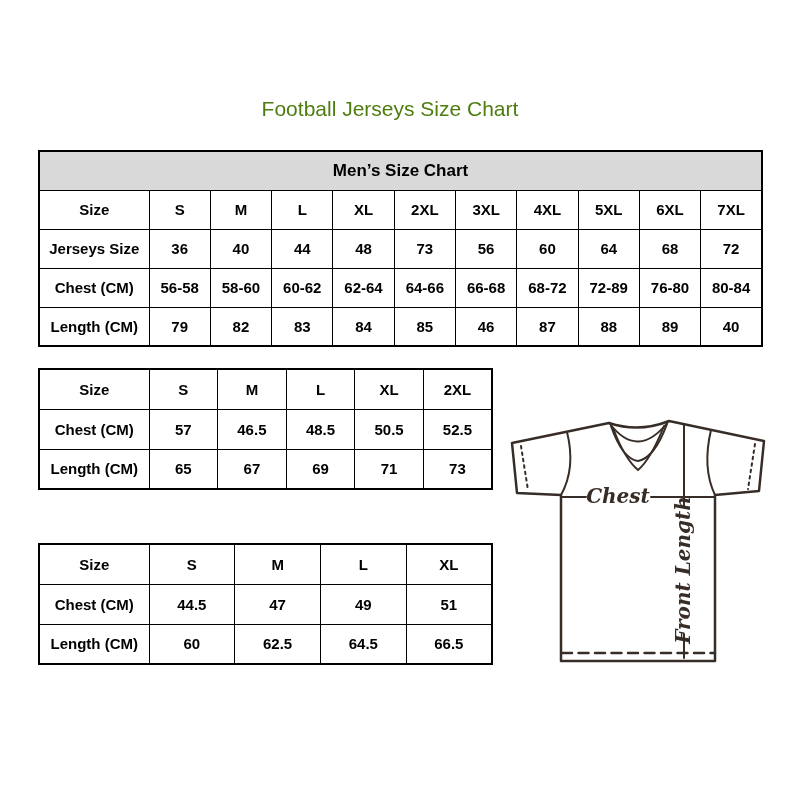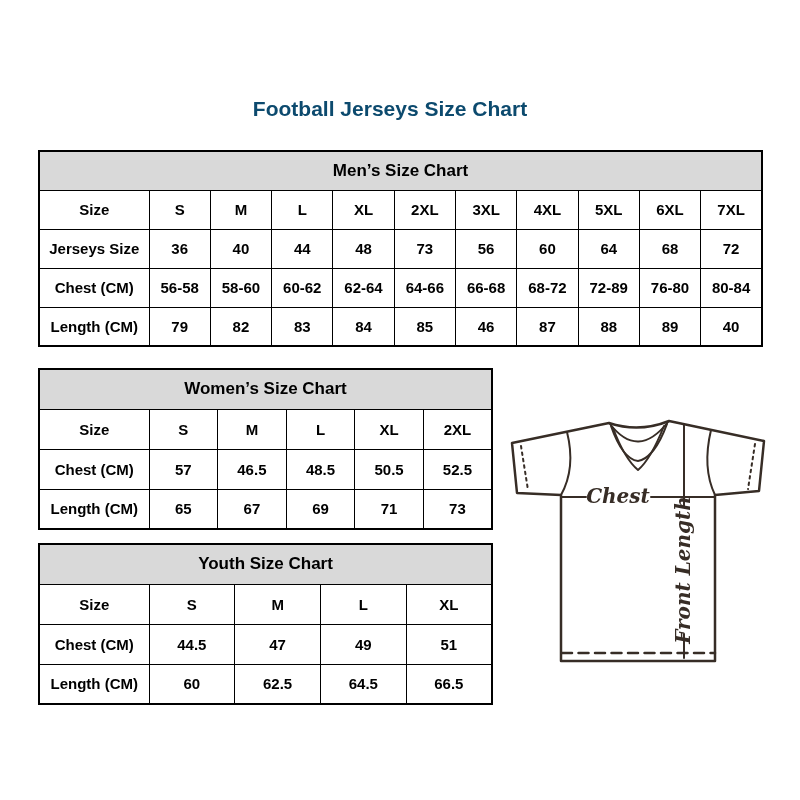--- a/index.html
+++ b/index.html
@@ -2,21 +2,21 @@
 <html><head>
 <meta charset="utf-8">
 <style>
   html,body{margin:0;padding:0;background:#ffffff;}
   .canvas{
     position:relative;width:800px;height:800px;background:#ffffff;
     font-family:"Liberation Sans",sans-serif;color:#000;overflow:hidden;
   }
   .title{
     position:absolute;top:97px;left:0;width:780px;margin:0;
-    text-align:center;font-size:21px;font-weight:bold;color:#0c4a6e;
+    text-align:center;font-size:21px;font-weight:normal;color:#4d7c0f;
   }
   .tbl{position:absolute;}
   .tbl-men{left:38px;top:150px;width:725px;}
   .tbl-women{left:38px;top:368px;width:455px;}
   .tbl-youth{left:38px;top:543px;width:455px;}
   table{
     border-collapse:collapse;table-layout:fixed;width:100%;
     border:2px solid #000;
   }
   td{
@@ -106,23 +106,20 @@
     </table>
   </div>
 
   <div class="tbl tbl-women">
     <table>
       <colgroup>
         <col class="c0">
           <col span="5">
       </colgroup>
       <tbody>
-        <tr class="cap">
-          <td colspan="6">Women’s Size Chart</td>
-        </tr>
       <tr>
             <td>Size</td>
             <td>S</td>
             <td>M</td>
             <td>L</td>
             <td>XL</td>
             <td>2XL</td>
           </tr>
           <tr>
             <td>Chest (CM)</td>
@@ -144,23 +141,20 @@
     </table>
   </div>
 
   <div class="tbl tbl-youth">
     <table>
       <colgroup>
         <col class="c0">
           <col span="4">
       </colgroup>
       <tbody>
-        <tr class="cap">
-          <td colspan="5">Youth Size Chart</td>
-        </tr>
       <tr>
             <td>Size</td>
             <td>S</td>
             <td>M</td>
             <td>L</td>
             <td>XL</td>
           </tr>
           <tr>
             <td>Chest (CM)</td>
             <td>44.5</td>

